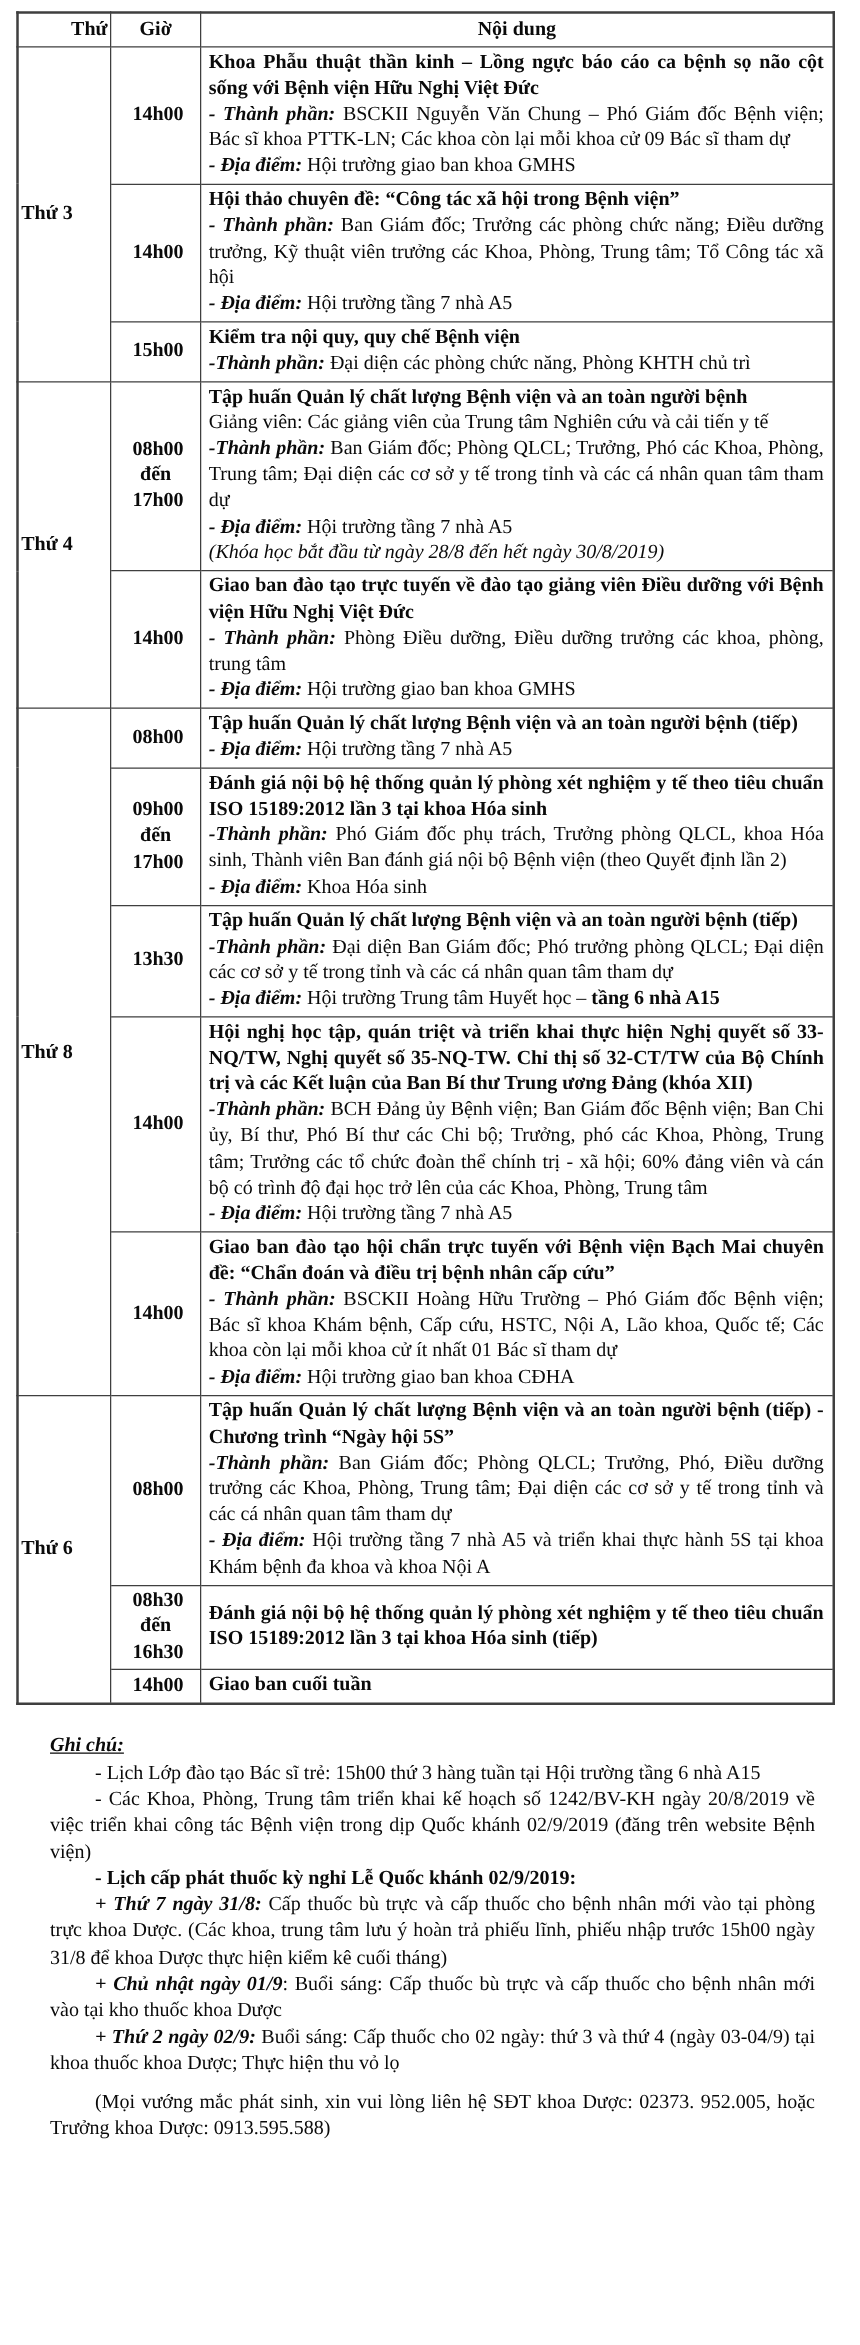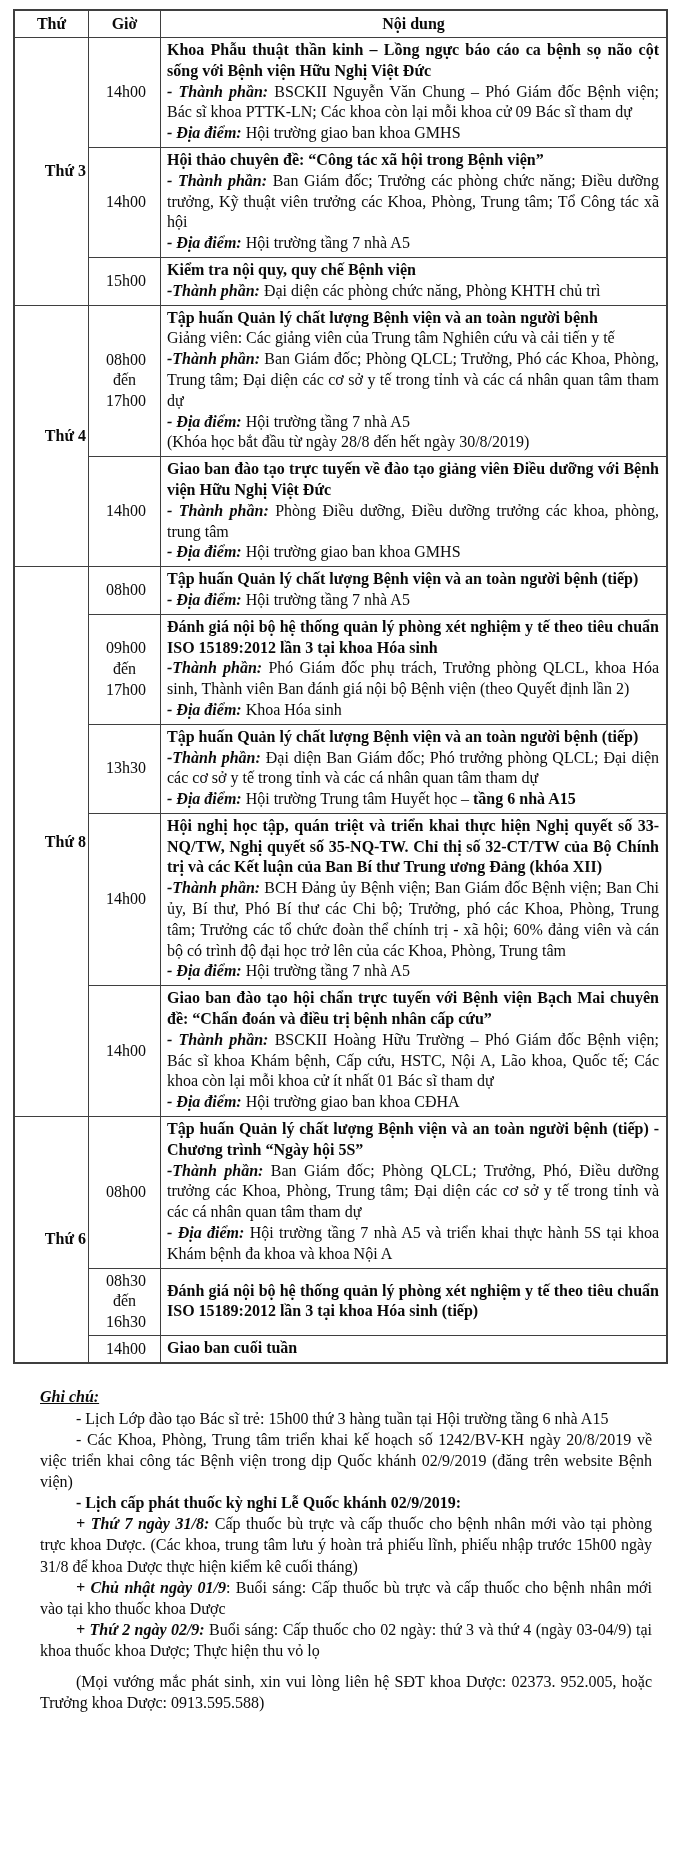--- a/index.html
+++ b/index.html
@@ -19,56 +19,56 @@
   table.schedule {
     border-collapse: collapse;
     table-layout: fixed;
     width: 655px;
     margin-left: 13px;
     border: 2px solid #3f3f3f;
   }
   table.schedule th, table.schedule td {
     border: 1px solid #3f3f3f;
   }
-  th.h-day   { width: 69px; }
+  th.h-day   { width: 69px; text-align: right; }
   th.h-time  { width: 67px; }
   th {
     font-size: 16px;
     font-weight: bold;
     text-align: center;
     padding: 4px 2px;
   }
   td.day-cell {
-    text-align: right;
+    text-align: left;
     vertical-align: middle;
     font-weight: bold;
     font-size: 16px;
     padding: 2px;
   }
   td.time-cell {
     text-align: center;
     vertical-align: middle;
-    font-weight: normal;
+    font-weight: bold;
     font-size: 16px;
     padding: 2px 17px;
     line-height: 1.3;
   }
   td.content-cell {
     vertical-align: middle;
     text-align: justify;
     padding: 2px 7px 3px 6px;
   }
   p.para {
     margin: 0;
     line-height: 1.3;
     font-size: 16px;
   }
   .sg-r  { font-weight: normal; font-style: normal; }
   .sg-b  { font-weight: bold; }
-  .sg-i  { }
+  .sg-i  { font-style: italic; }
   .sg-bi { font-weight: bold; font-style: italic; }
   
   .notes {
     margin: 24px 36px 0 40px;
     text-align: justify;
   }
   .notes-heading {
     font-weight: bold;
     font-style: italic;
     text-decoration: underline;

